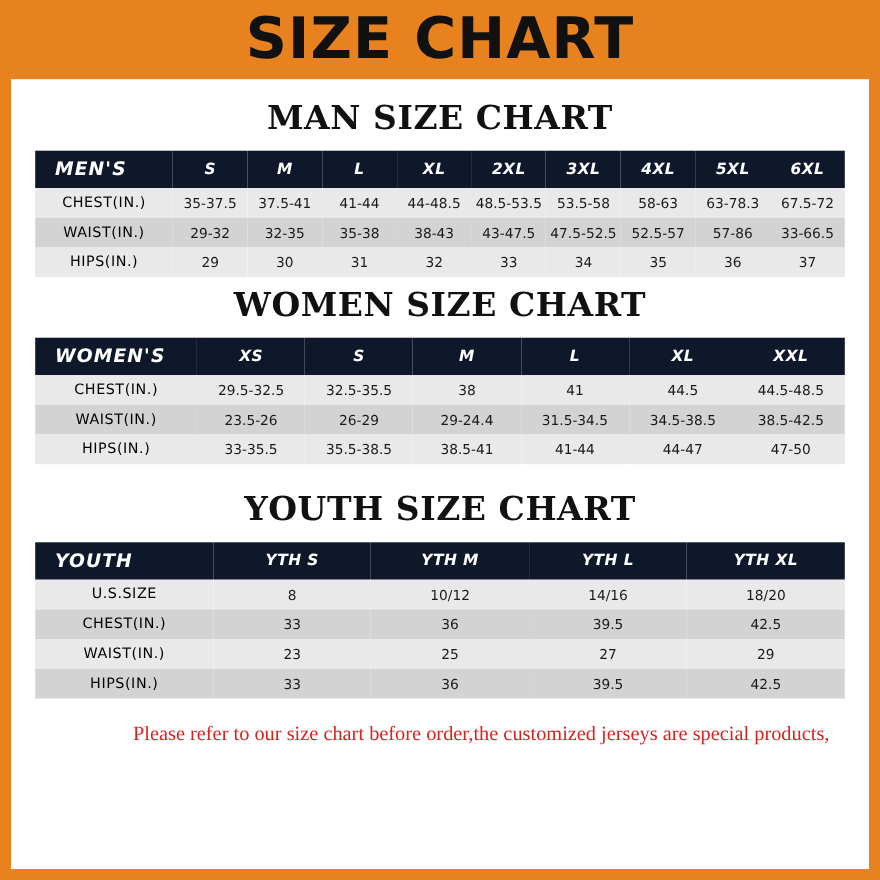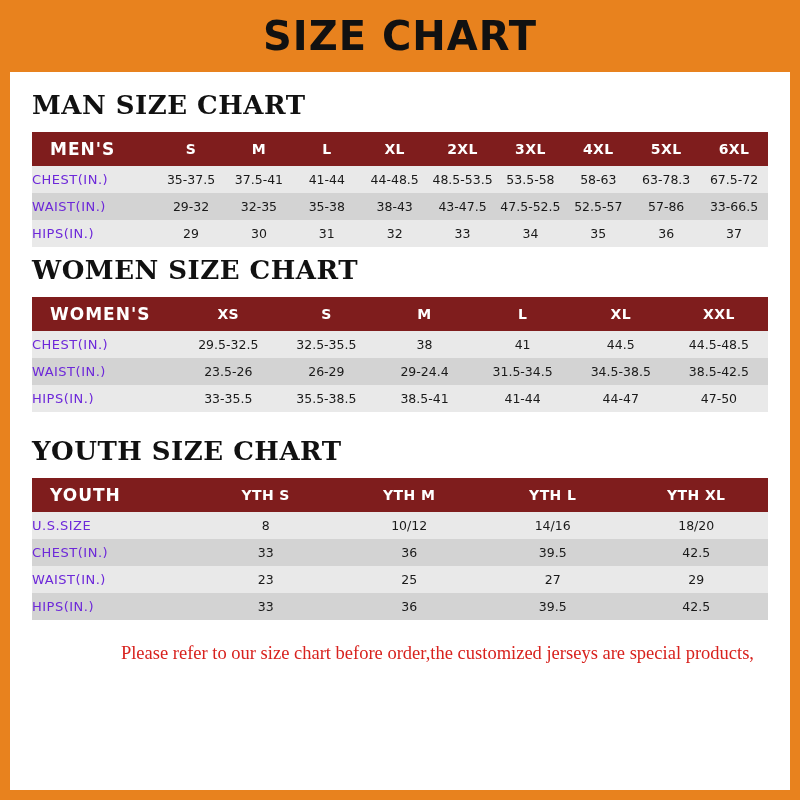--- a/index.html
+++ b/index.html
@@ -25,55 +25,56 @@
   .banner {
     height: 72px;
     background: #E8821E;
     display: flex;
     align-items: center;
     justify-content: center;
   }
   .banner-title {
     font-family: "DejaVu Sans", sans-serif;
     font-weight: bold;
-    font-size: 40px;
+    font-size: 52px;
     letter-spacing: 1px;
     color: #111111;
     line-height: 1;
   }
   .content {
     padding: 0 22px;
     box-sizing: border-box;
   }
   .section-title {
-    text-align: left;
+    text-align: center;
     font-family: "DejaVu Serif", serif;
     font-weight: bold;
-    font-size: 26px;
+    font-size: 30px;
     color: #111111;
     letter-spacing: 0.5px;
   }
   .sec1-title { margin-top: 18px; margin-bottom: 12px; }
   .sec2-title { margin-top: 8px; margin-bottom: 12px; }
   .sec3-title { margin-top: 24px; margin-bottom: 12px; }
 
   table.size-table {
     width: 100%;
     border-collapse: collapse;
     table-layout: fixed;
   }
   table.size-table th,
   table.size-table td {
     text-align: center;
     font-family: "DejaVu Sans", sans-serif;
     padding: 0;
     font-weight: normal;
   }
   table.size-table thead tr {
-    background: #7f1d1d;
+    background: #0f172a;
+    font-style: italic;
   }
   table.size-table thead th {
     color: #ffffff;
     font-size: 14px;
     font-weight: bold;
     height: 34px;
     letter-spacing: 0.4px;
   }
   table.size-table thead th.rowhead {
     text-align: left;
@@ -82,22 +83,22 @@
     letter-spacing: 1px;
   }
   table.size-table tbody td {
     font-size: 12.5px;
     color: #1a1a1a;
     height: 27px;
   }
   table.size-table tbody td.rowhead {
     font-size: 13px;
     letter-spacing: 0.5px;
-    color: #6d28d9;
-    text-align: left;
+    color: #000000;
+    text-align: center;
   }
   tr.row-light { background: #e9e9e9; }
   tr.row-dark  { background: #d3d3d3; }
 
   .men-col-first { width: 17%; }
   .women-col-first { width: 20%; }
   .youth-col-first { width: 22%; }
 
   .footer-note {
     margin-top: 20px;

